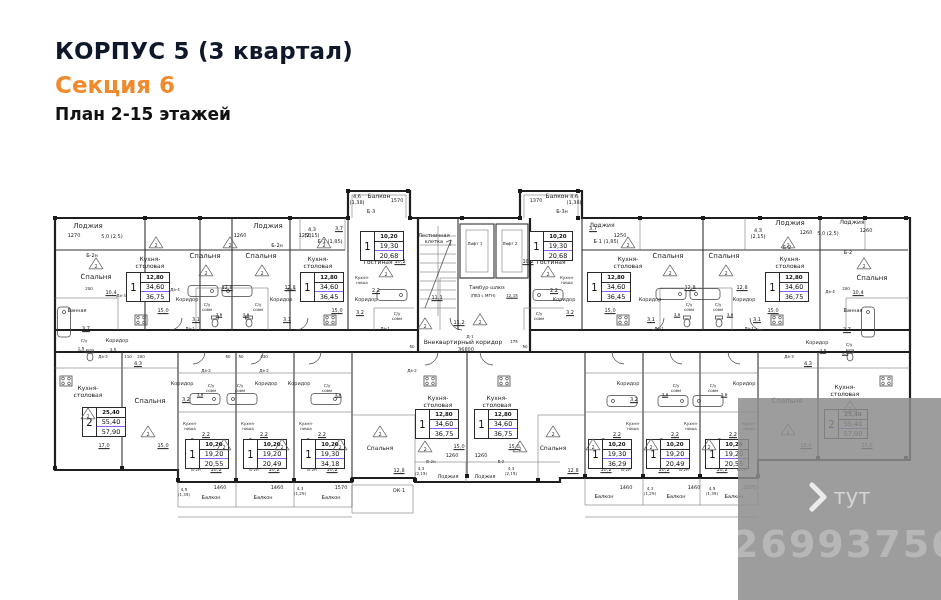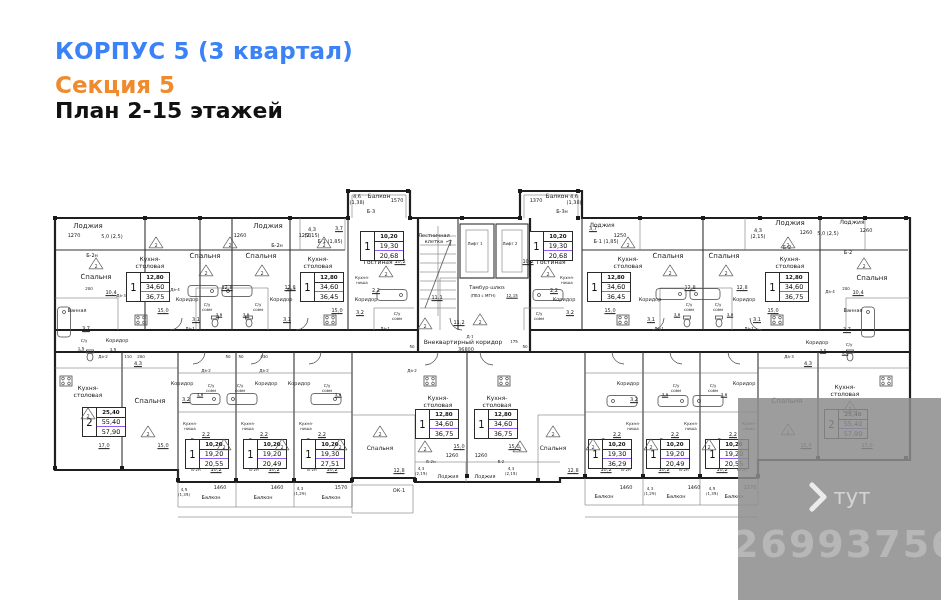--- a/index.html
+++ b/index.html
@@ -2,21 +2,21 @@
 <html><head>
 <meta charset="utf-8">
 <style>
   html,body{margin:0;padding:0;background:#ffffff;}
   #app{position:relative;width:941px;height:600px;background:#fff;overflow:hidden;
        font-family:"DejaVu Sans",sans-serif;}
   
   .hdr{position:absolute;left:55px;top:40px;}
   .hdr .title{font-size:23px;font-weight:bold;letter-spacing:.2px;line-height:1.0;}
   .hdr .subtitle{font-size:23px;font-weight:bold;margin-top:11px;line-height:1.0;}
-  .hdr .floors{font-size:22px;font-weight:bold;color:#111;margin-top:3px;line-height:1.0;}
+  .hdr .floors{font-size:17px;font-weight:bold;color:#111;margin-top:9px;line-height:1.0;}
   
   #plan-svg{position:absolute;left:0;top:0;}
   .w2{stroke:#1f1f1f;stroke-width:2.2;fill:none;}
   .w1{stroke:#333;stroke-width:1.1;fill:none;}
   .wl{stroke:#7a7a7a;stroke-width:.6;fill:none;}
   .fx{stroke:#4a4a4a;stroke-width:.8;fill:none;}
   
   .lbl{position:absolute;transform:translate(-50%,-50%);white-space:pre-line;text-align:center;
        color:#1c1c1c;line-height:1.15;}
   .und{text-decoration:underline;}
@@ -41,22 +41,22 @@
           color:rgba(255,255,255,.20);z-index:1;}
   .wm-phone{position:absolute;left:-6px;top:124px;font-size:38px;font-weight:bold;
             letter-spacing:2px;color:rgba(255,255,255,.27);z-index:2;}
 </style>
 </head>
 <body>
 
 <div id="app">
 
   <div class="hdr">
-    <div class="title" style="color: #3b82f6;">КОРПУС 5 (3 квартал)</div>
-    <div class="subtitle" style="color: rgb(239, 138, 45);">Секция 5</div>
+    <div class="title" style="color: #0f172a;">КОРПУС 5 (3 квартал)</div>
+    <div class="subtitle" style="color: rgb(239, 138, 45);">Секция 6</div>
     <div class="floors">План 2-15 этажей</div>
   </div>
 
   <svg id="plan-svg" width="941" height="600" viewBox="0 0 941 600" aria-hidden="true">
 
     <path class="w2" d="M55,218 H348 V191 H410 V218 H520 V191 H582 V218 H910 V460 H758 V478 H560 V482 H415 V478 H352 V482 H178 V470 H55 Z"></path>
     <path class="w2" d="M55,330H418 M530,330H910 M55,352H910 M418,218V352 M530,218V352"></path>
 
     <path class="w1" d="M145,218V330 M200,218V330 M232,218V330 M290,218V330 M348,218V330 M582,218V330 M703,218V330 M820,218V330 M55,250H345 M582,250H908 M458,218V330 M122,352V470 M178,352V482 M236,352V482 M294,352V482 M352,352V482 M467,352V478 M585,352V478 M643,352V478 M700,352V478 M758,352V478 M818,352V460"></path>
 
@@ -534,21 +534,21 @@
           <span class="sb-top">10,20</span>
           <span class="sb-mid">19,20</span>
           <span class="sb-bot">20,49</span>
         </div>
       </div>
       <div class="sbox" style="left: 323px; top: 454px;">
         <div class="sb-l">1</div>
         <div class="sb-r">
           <span class="sb-top">10,20</span>
           <span class="sb-mid">19,30</span>
-          <span class="sb-bot">27,51</span>
+          <span class="sb-bot">34,18</span>
         </div>
       </div>
       <div class="sbox" style="left: 437px; top: 424px;">
         <div class="sb-l">1</div>
         <div class="sb-r">
           <span class="sb-top">12,80</span>
           <span class="sb-mid">34,60</span>
           <span class="sb-bot">36,75</span>
         </div>
       </div>

